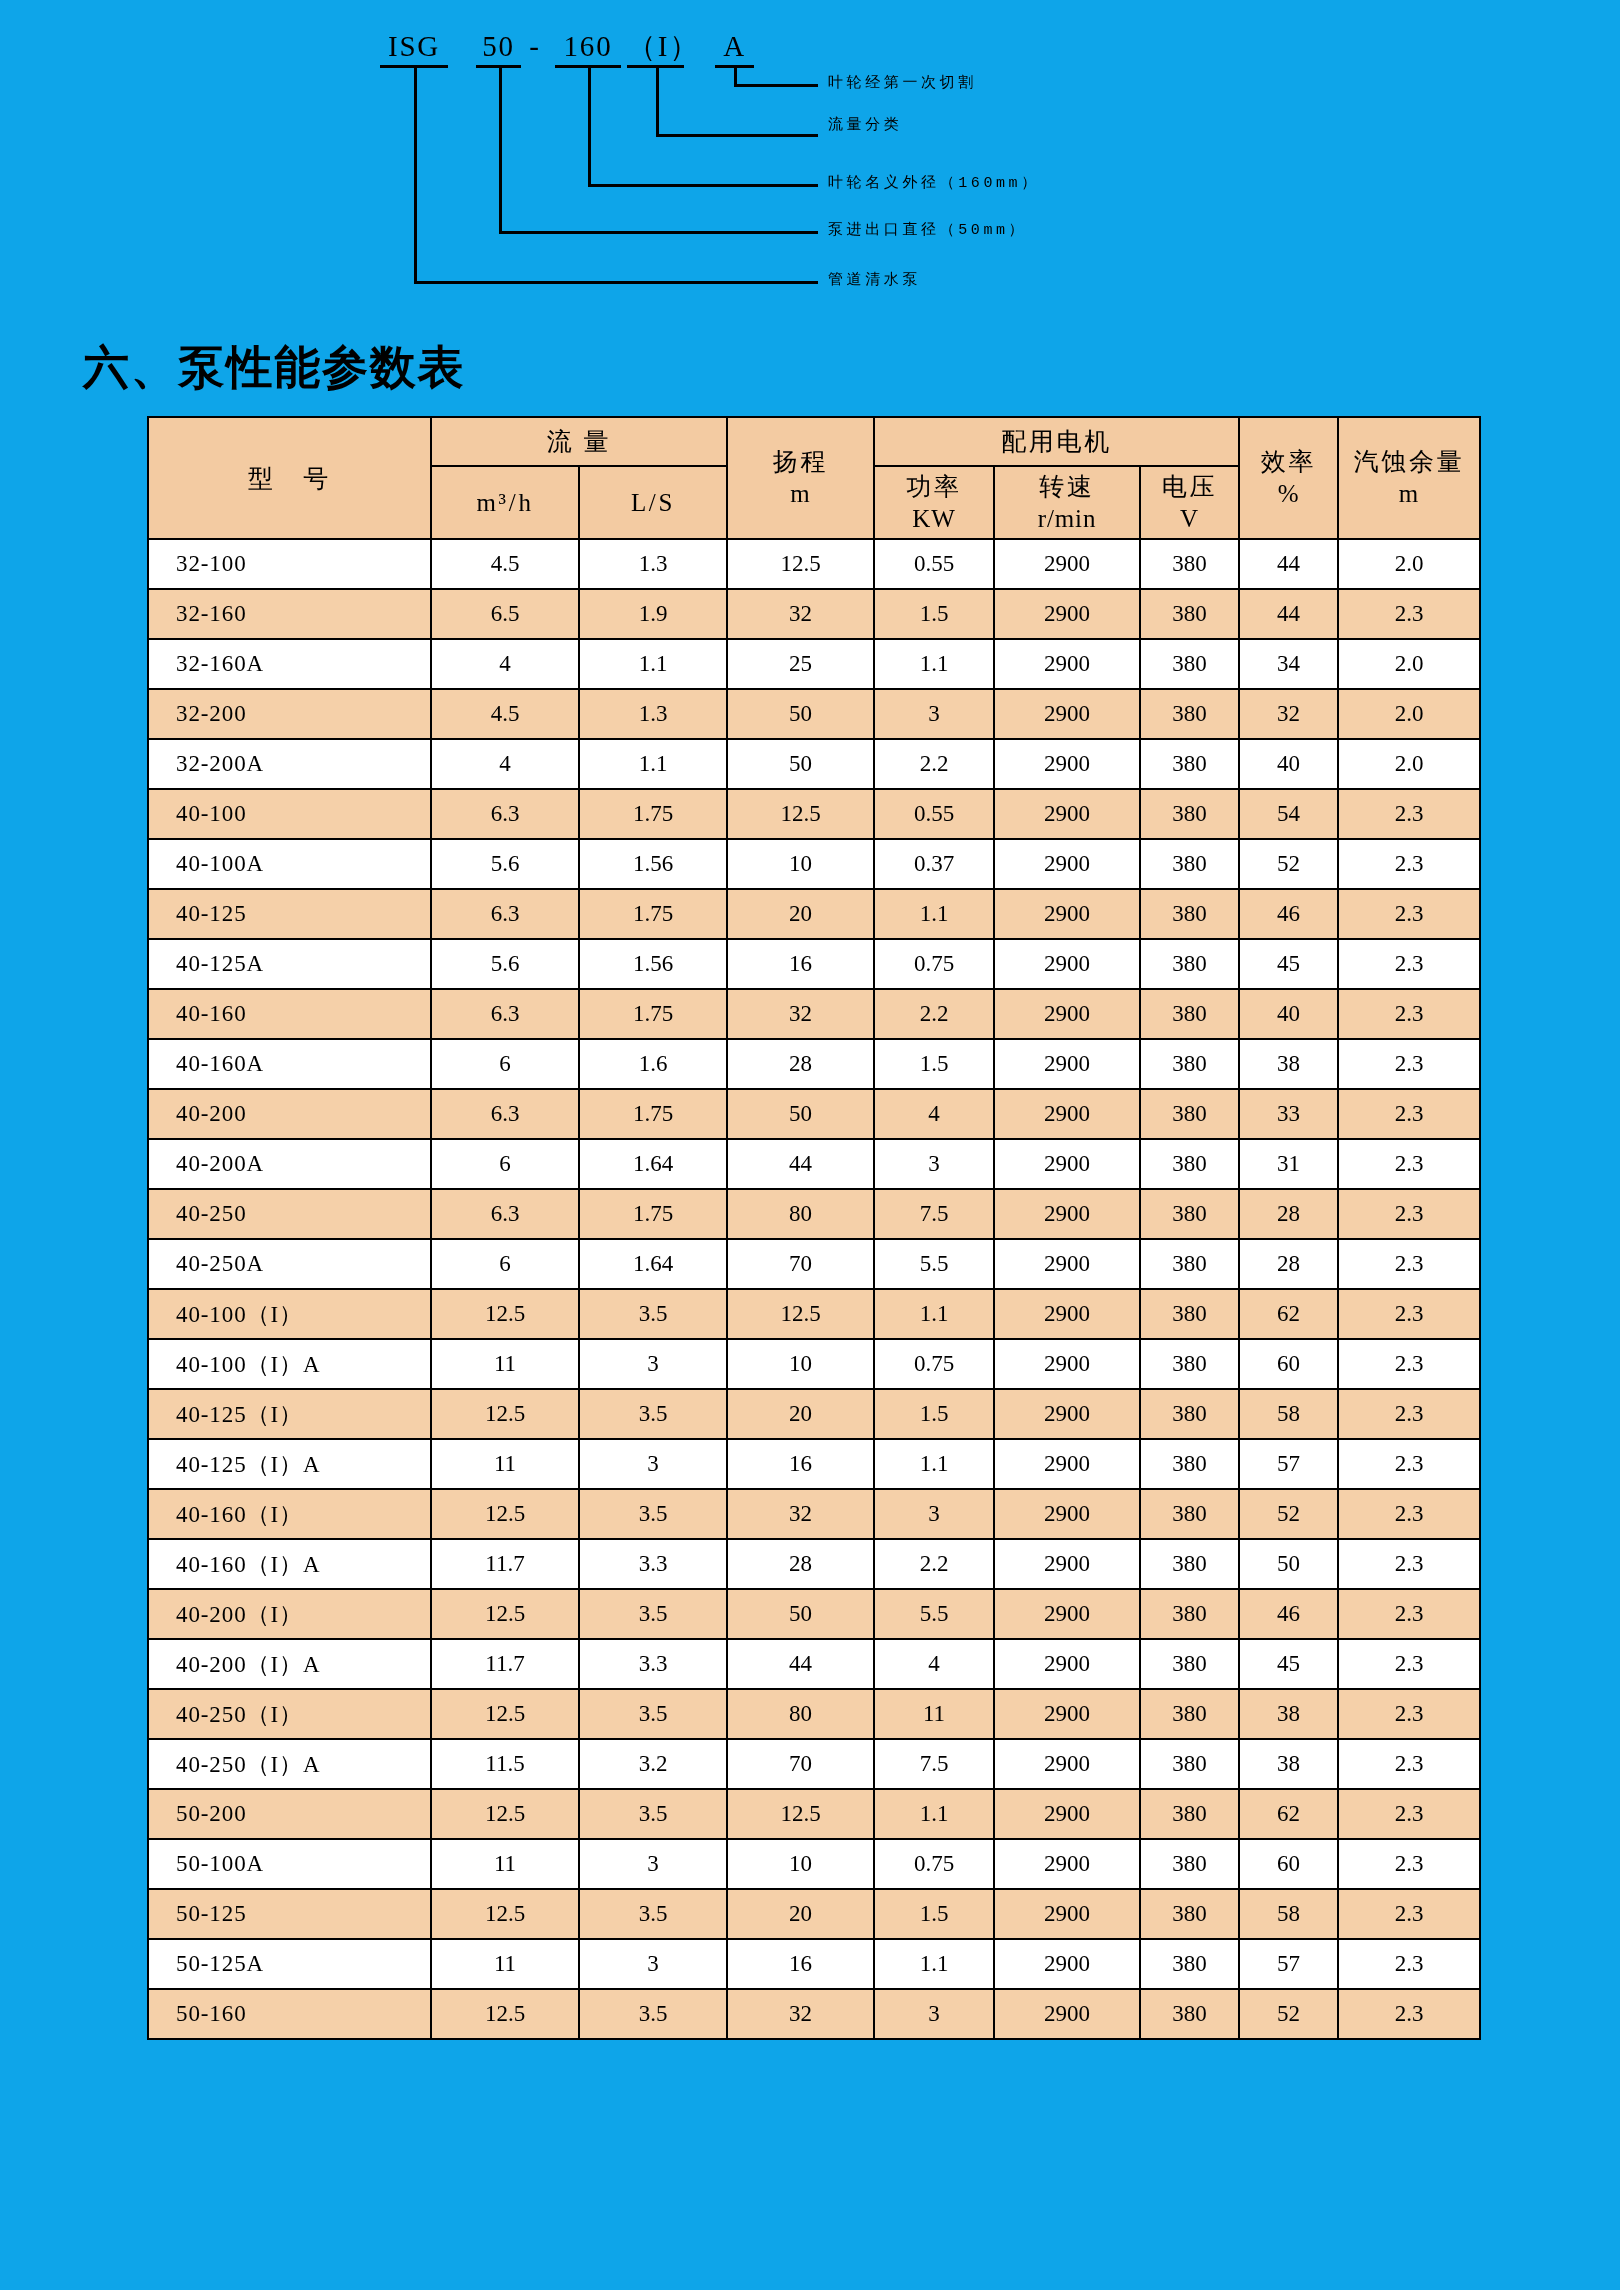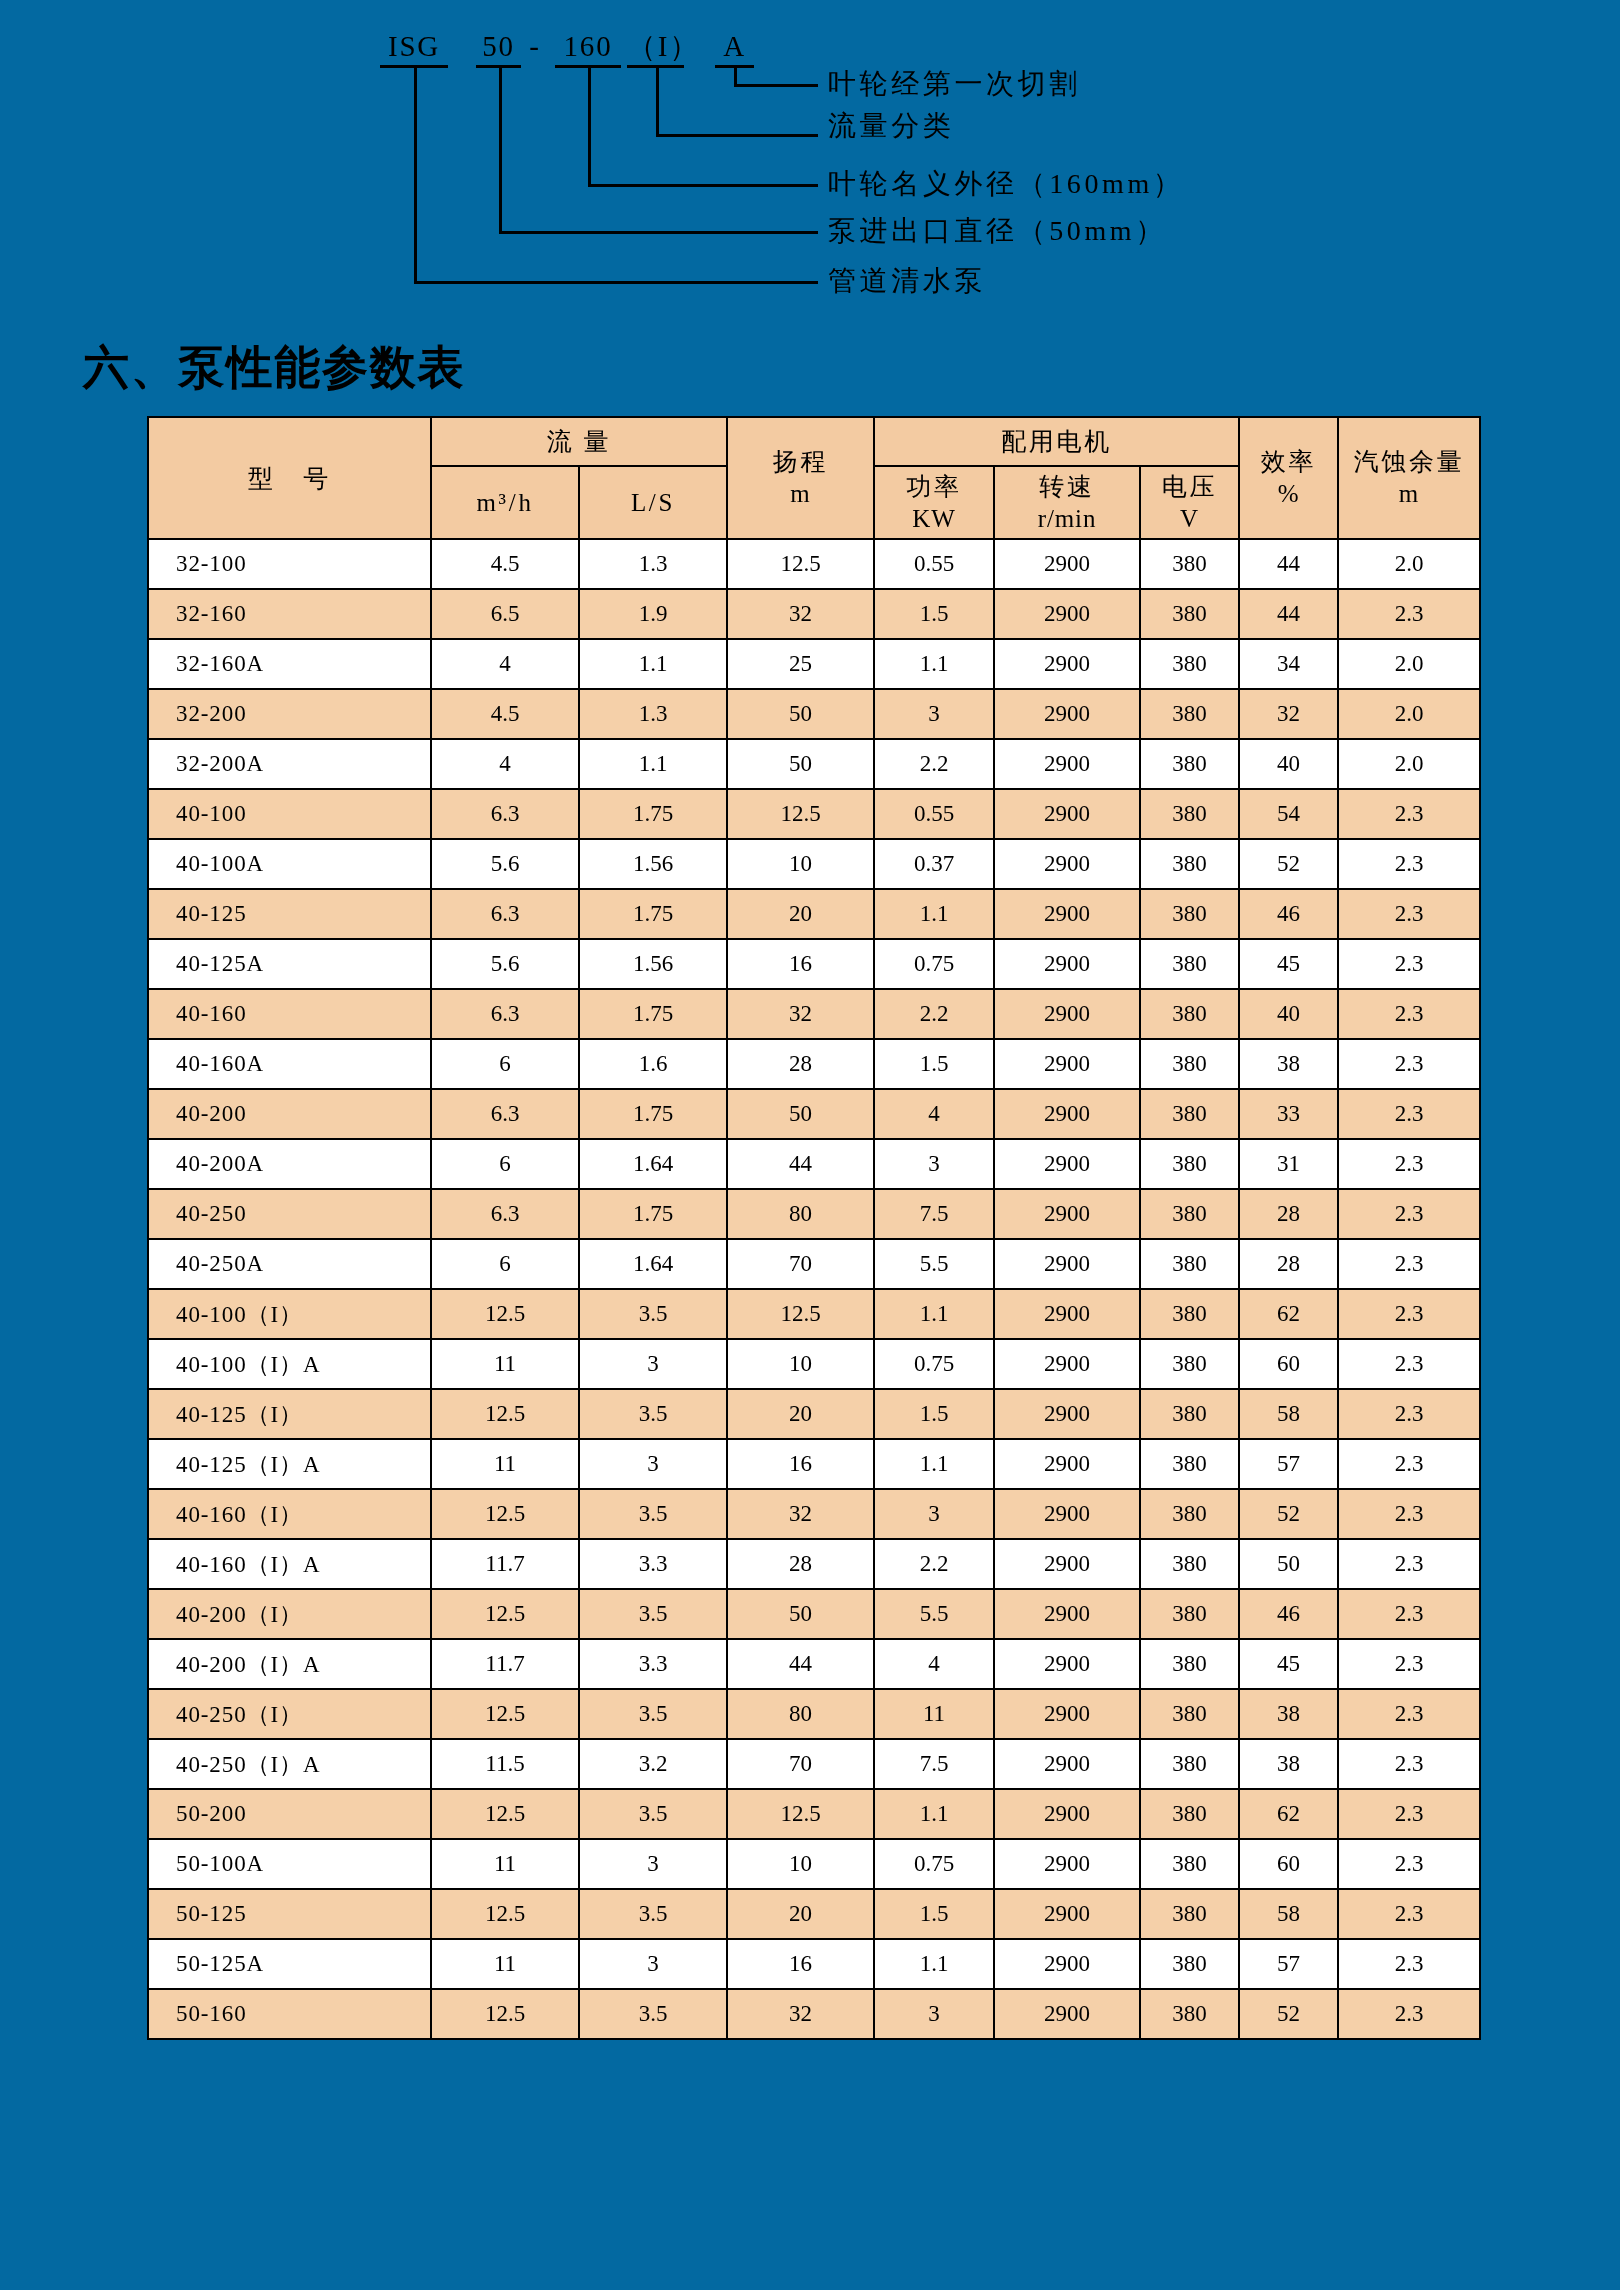--- a/index.html
+++ b/index.html
@@ -1,16 +1,16 @@
 <!DOCTYPE html>
 <html style="font-size:14.3px"><head>
 <meta charset="utf-8">
 <style>
   html,body{margin:0;padding:0;background:#ffffff;}
-  .page{position:relative;width:1620px;height:2291px;background:#0369a1;overflow:hidden;
+  .page{position:relative;width:1620px;height:2291px;background:#0ea5e9;overflow:hidden;
         font-family:"Liberation Serif","DejaVu Serif",serif;color:#000;}
 
   
   .diagram{position:absolute;left:0;top:0;width:1620px;height:322px;}
   .code-seg{position:absolute;top:27px;height:38px;line-height:38px;text-align:center;
             font-size:29px;border-bottom:3.6px solid #000;letter-spacing:1.8px;}
   .code-dash{position:absolute;top:27px;height:38px;line-height:38px;text-align:center;font-size:29px;}
   .seg-series{left:380px;width:68px;}
   .seg-inlet{left:476px;width:45px;}
   .seg-dash{left:527px;width:14.3px;}
@@ -19,21 +19,21 @@
   .seg-cut{left:715px;width:39px;}
 
   .connector{position:absolute;border-left:3.6px solid #000;border-bottom:3.6px solid #000;}
   .conn-1{left:734px;top:68px;width:81px;height:16px;}
   .conn-2{left:656px;top:68px;width:159px;height:66px;}
   .conn-3{left:588px;top:68px;width:227px;height:116px;}
   .conn-4{left:499px;top:68px;width:316px;height:163px;}
   .conn-5{left:414px;top:68px;width:401px;height:213px;}
 
   .code-label{position:absolute;left:828px;height:30px;line-height:30px;
-              font-size:28px;letter-spacing:3.6px;white-space:nowrap;}
+              font-size:15px;letter-spacing:3.6px;white-space:nowrap;font-family:Liberation Mono, monospace;}
   .lbl-1{top:69px;} .lbl-2{top:111px;} .lbl-3{top:169px;} .lbl-4{top:216px;} .lbl-5{top:266px;}
 
   
   .section-title{position:absolute;left:83px;top:337px;font-size:46px;font-weight:700;
                  font-family:"Liberation Sans","DejaVu Sans",sans-serif;letter-spacing:1.8px;}
 
   
   .perf-table{position:absolute;left:147px;top:416px;width:1332px;
               border-collapse:collapse;table-layout:fixed;}
   .perf-table th,.perf-table td{border:2.7px solid #000;padding:0;text-align:center;

